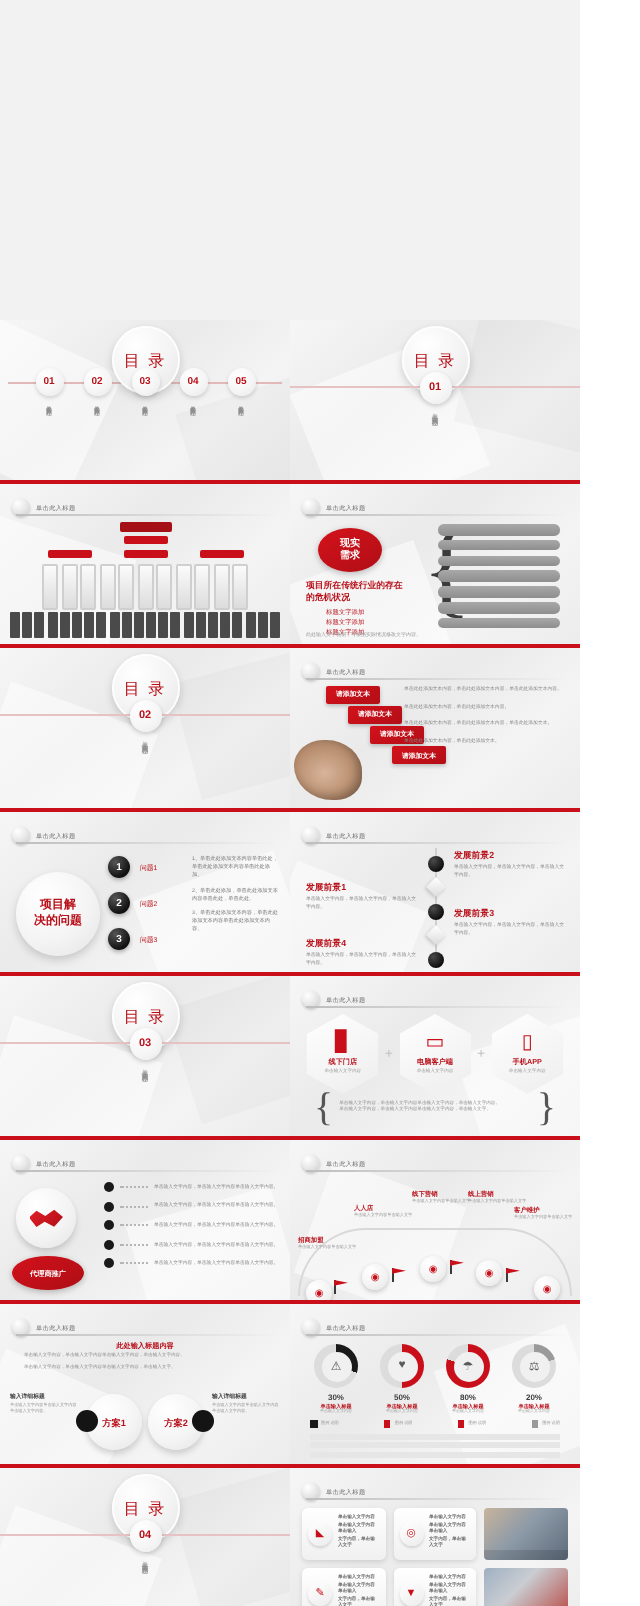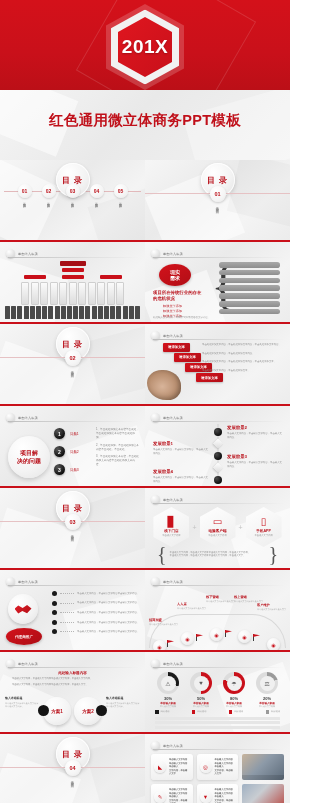--- a/index.html
+++ b/index.html
@@ -75,21 +75,21 @@
     background: linear-gradient(90deg,#bdbdbd,#dedede 60%,transparent); }
 
   
   .toc-circle {
     position: absolute; left: 50%; top: 3px; transform: translateX(-50%);
     width: 34px; height: 34px; border-radius: 50%;
     background: radial-gradient(circle at 36% 28%, #ffffff 0%, #f3f3f3 55%, #e2e2e2 100%);
     box-shadow: 0 2px 4px rgba(0,0,0,0.16), inset 0 0 0 1px rgba(255,255,255,0.8);
     display: flex; align-items: center; justify-content: center;
   }
-  .toc-circle span { color: #b9101a; font-weight: bold; font-size: 8px; letter-spacing: 1px; }
+  .toc-circle span { color: #b9101a; font-weight: normal; font-size: 8px; letter-spacing: 1px; }
   .toc-line { position: absolute; left: 4px; right: 4px; top: 31px; height: 1px; background: #e2b9bb; }
   .toc-items { position: absolute; left: 0; right: 0; top: 24px; display: flex;
     justify-content: center; gap: 8px; }
   .toc-item { display: flex; flex-direction: column; align-items: center; width: 16px; }
   .toc-num {
     width: 14px; height: 14px; border-radius: 50%;
     background: radial-gradient(circle at 35% 30%, #fff 0%, #f4f4f4 60%, #e6e6e6 100%);
     box-shadow: 0 1px 2px rgba(0,0,0,0.16);
     display: flex; align-items: center; justify-content: center;
     color: #bb1019; font-weight: bold; font-size: 5px;
@@ -295,34 +295,20 @@
     position: relative; overflow: hidden; }
   .photo.p2 { background: linear-gradient(135deg,#9fb0c2 0%, #c9cdd2 40%, #b8453f 100%); }
   .photo::after { content: ""; position: absolute; left: 0; right: 0; bottom: 0; height: 5px;
     background: rgba(0,0,0,0.12); }
 </style>
 </head>
 <body>
 
 <div class="page">
 
-  <div class="title-slide">
-    <div class="ts-red"></div>
-    <div class="hexwrap">
-      <div class="hex-outer"></div>
-      <div class="hex-inner"></div>
-      <div class="hex-core"></div>
-      <div class="hex-label">201X</div>
-    </div>
-    <div class="ts-bottom">
-      <div class="poly" style="left:-10px;top:-6px;width:80px;height:60px;transform:rotate(22deg);"></div>
-      <div class="poly" style="left:190px;top:10px;width:110px;height:70px;transform:rotate(-16deg);opacity:.6;"></div>
-      <div class="ts-title">红色通用微立体商务PPT模板</div>
-    </div>
-  </div>
 
   <div class="grid">
 
     <div class="row">
 
       <div class="slide">
         <div class="bgpoly" style="left:-20px;top:10px;width:70px;height:70px;transform:rotate(25deg);"></div>
         <div class="bgpoly d" style="left:95px;top:35px;width:70px;height:60px;transform:rotate(-18deg);"></div>
         <div class="toc-line"></div>
         <div class="toc-circle">

